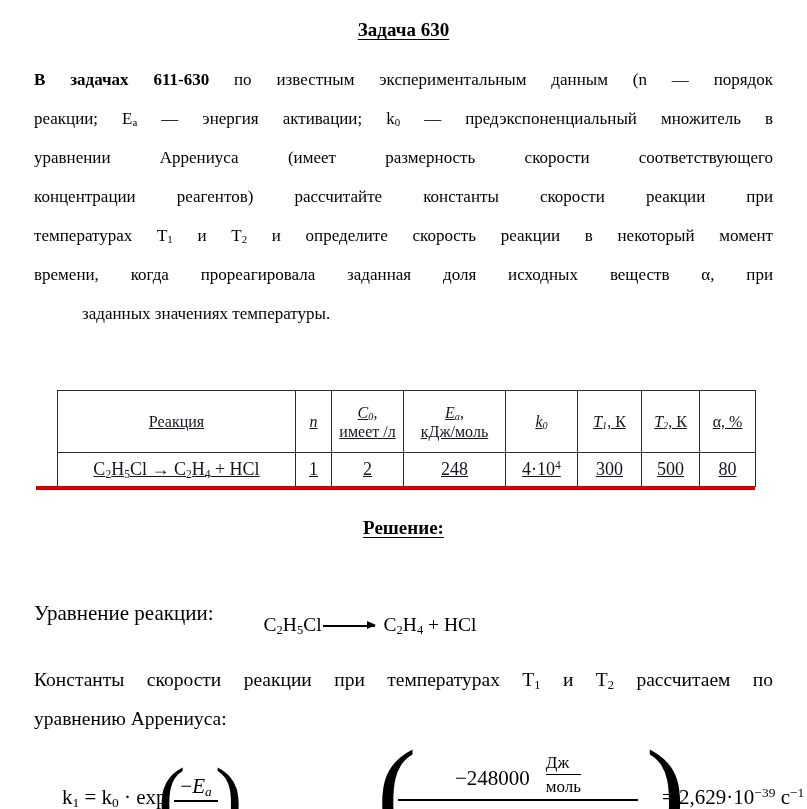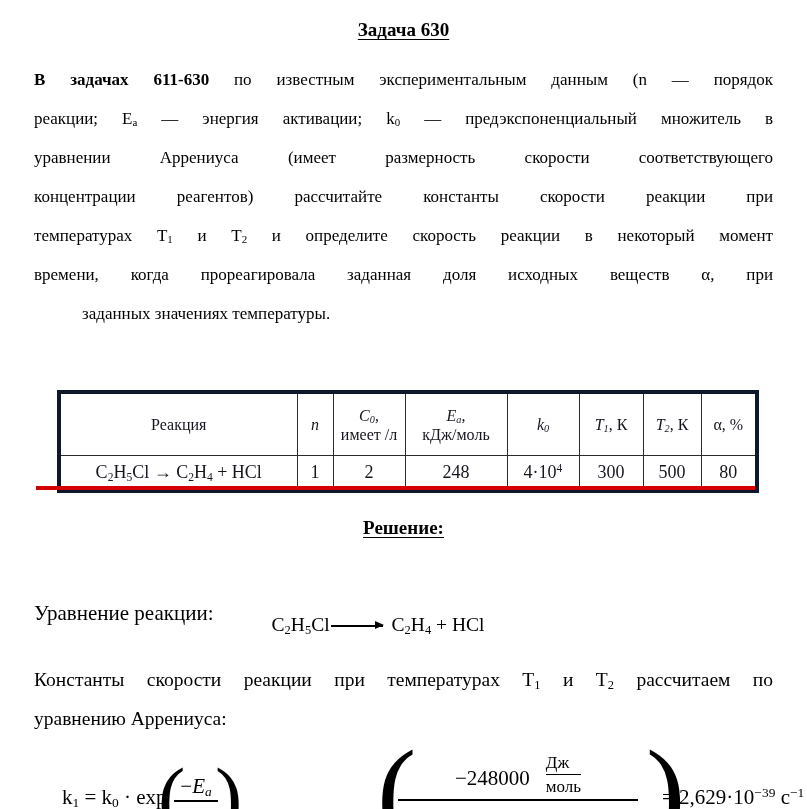--- a/index.html
+++ b/index.html
@@ -36,41 +36,41 @@
   
   .tbl-wrap{position:absolute;left:57px;top:390px;}
   table.data{
     border-collapse:collapse;table-layout:fixed;width:698px;
     color:#15151f;
   }
   table.data td{
     border:1px solid #2b2b2b;text-align:center;vertical-align:middle;
     padding:0;overflow:hidden;
   }
-  table.data{border:4px solid #0f172a;}
+  table.data{border:1px solid #0f172a;text-decoration:underline;}
   tr.hdr td{height:61px;font-size:16px;line-height:19px;}
   tr.body td{height:33px;font-size:18px;}
 
   .red-line{
     position:absolute;left:36px;top:486px;width:719px;height:4px;
     background:#d40000;
   }
 
   .sol-head{
     position:absolute;left:0;top:517px;width:807px;text-align:center;
     font-size:19px;font-weight:bold;
   }
   .sol-head span{text-decoration:underline;text-underline-offset:3px;}
 
   .eq-label{
     position:absolute;left:34px;top:563px;font-size:21px;margin-top:38px;
   }
 
   .chem-eq{
-    position:absolute;left:16px;top:614px;width:724px;text-align:center;
+    position:absolute;left:8px;top:614px;width:724px;text-align:center;
     font-size:19.5px;
   }
   .larrow{
     display:inline-block;width:52px;height:2px;background:#000;
     vertical-align:4px;margin:0 9px 0 1px;position:relative;
   }
   .larrow::after{
     content:"";position:absolute;right:-1px;top:-4px;
     border-left:9px solid #000;
     border-top:4px solid transparent;border-bottom:4px solid transparent;

